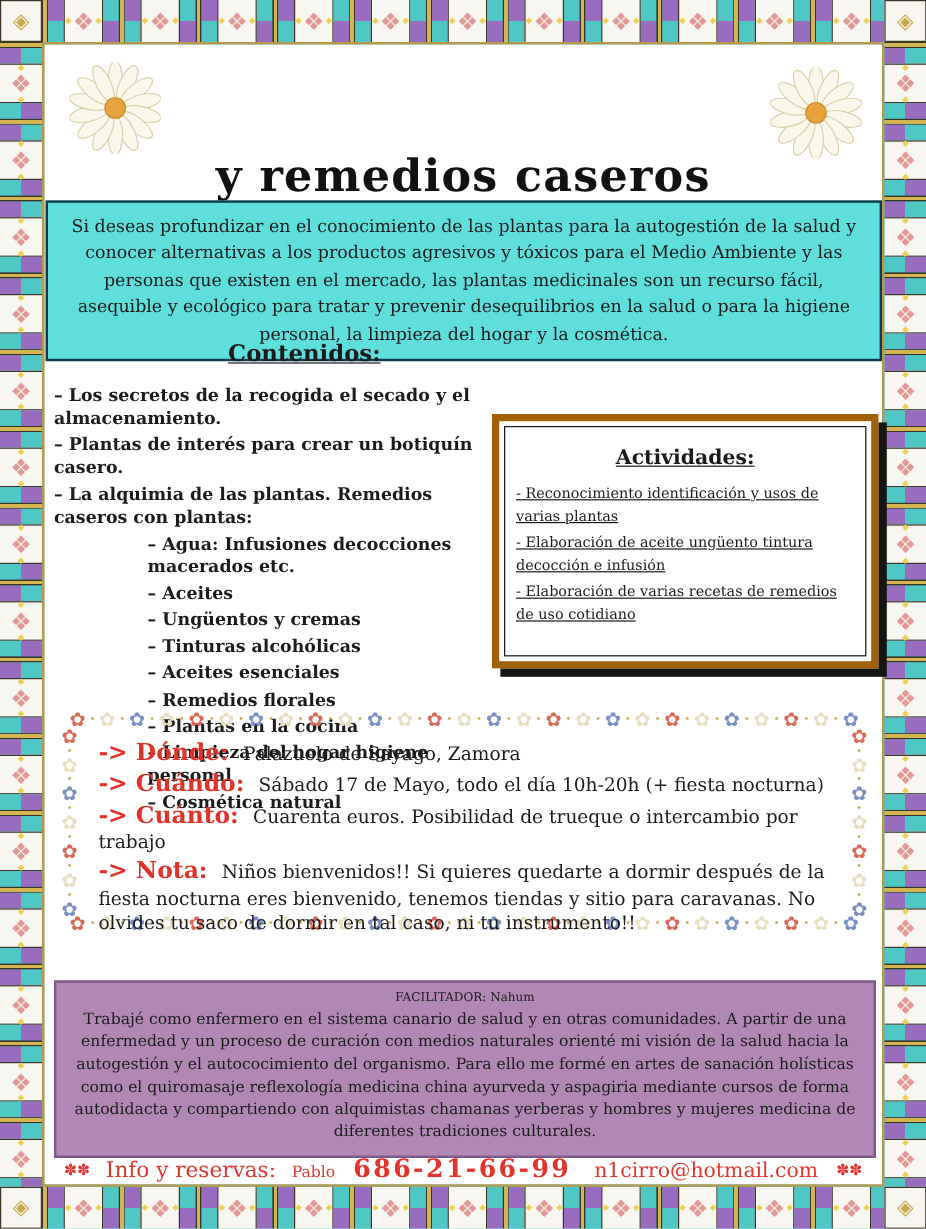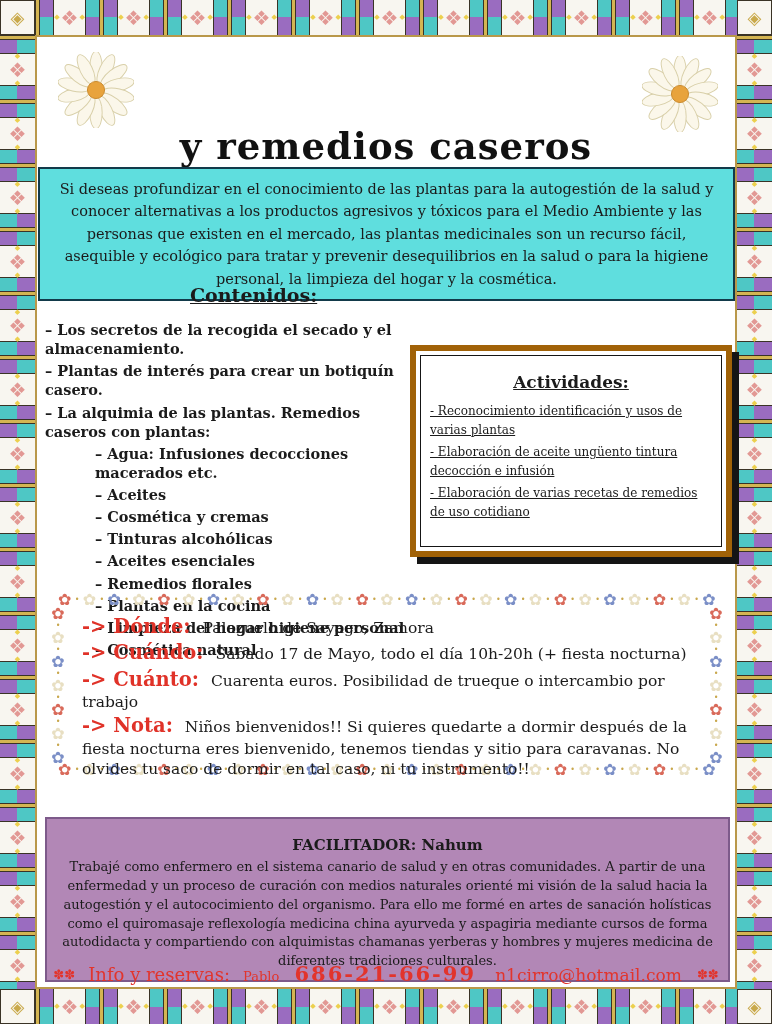--- a/index.html
+++ b/index.html
@@ -41,21 +41,21 @@
 
   
   .intro{position:absolute;left:38px;right:37px;top:167px;background:#5fdede;border:2px solid #123a4a;
          padding:9px 12px;box-sizing:border-box;text-align:center;font-size:14.5px;line-height:1.55;}
 
   
   .contenidos{position:absolute;left:45px;top:283px;width:368px;font-size:14.5px;line-height:1.32;}
   .cont-head{font-weight:bold;font-size:19px;text-decoration:underline;margin:0 0 12px 145px;width:fit-content;}
   .contenidos ul{list-style:none;margin:0;padding:0;}
   .contenidos li{margin:3px 0;font-weight:bold;}
-  .contenidos ul.sub{margin-left:50px;}
+  .contenidos ul.sub{margin-left:78px;}
 
   
   .activ{position:absolute;left:410px;top:345px;width:322px;background:#fff;border:6px solid #a16207;
          box-shadow:7px 7px 0 #151515;padding:4px;box-sizing:border-box;}
   .activ-inner{border:1px solid #151515;padding:12px 9px 20px;}
   .activ-head{text-align:center;font-weight:bold;font-size:17px;text-decoration:underline;margin:4px 0 10px;}
   .activ ul{list-style:none;margin:0;padding:0;font-size:12px;line-height:1.55;}
   .activ li{margin:4px 0;text-decoration:underline;}
 
   
@@ -67,21 +67,21 @@
   .fs-right{right:-4px;top:14px;bottom:14px;width:20px;flex-direction:column;}
   .fl{font-size:16px;line-height:1;font-family:"DejaVu Sans",sans-serif;}
   .fd{font-size:8px;color:#c9a84e;line-height:1;font-family:"DejaVu Sans",sans-serif;}
   .flower-content{position:absolute;left:30px;top:21px;right:22px;bottom:16px;}
   .detail-row{margin:1px 0;font-size:15.5px;line-height:1.3;}
   .detail-label{color:#e03228;font-weight:bold;font-size:19.5px;margin-right:7px;}
 
   
   .facil{position:absolute;left:45px;right:42px;top:817px;background:#b287b6;border:2px solid #7d5a8a;
          padding:5px 12px 9px;box-sizing:border-box;text-align:center;}
-  .facil-head{font-weight:bold;font-size:15px;margin:12px 0 4px;}
+  .facil-head{font-weight:normal;font-size:10px;margin:2px 0 4px;}
   .facil-body{font-size:13px;line-height:1.45;margin:0;}
 
   
   .contact{position:absolute;left:35px;right:35px;top:961px;text-align:center;color:#e2342c;white-space:nowrap;}
   .contact .stars{font-size:13px;font-family:"DejaVu Sans",sans-serif;vertical-align:2px;}
   .contact .clabel{font-size:18px;margin:0 8px;}
   .contact .cname{font-size:13px;margin-right:10px;}
   .contact .cphone{font-size:21px;font-weight:bold;letter-spacing:2px;margin-right:14px;}
   .contact .cemail{font-size:17px;margin-right:10px;}
 </style>
@@ -673,21 +673,21 @@
   <div class="contenidos">
     <h2 class="cont-head">Contenidos:</h2>
     <ul>
       <li>– Los secretos de la recogida  el secado y el almacenamiento.</li>
       <li>– Plantas de interés para crear un botiquín casero.</li>
       <li>– La alquimia de las plantas. Remedios caseros con plantas:</li>
     </ul>
     <ul class="sub">
       <li>– Agua: Infusiones  decocciones  macerados  etc.</li>
       <li>– Aceites</li>
-      <li>– Cosmética y cremas</li>
+      <li>– Ungüentos y cremas</li>
       <li>– Tinturas alcohólicas</li>
       <li>– Aceites esenciales</li>
       <li>– Remedios florales</li>
       <li>– Plantas en la cocina</li>
       <li>– Limpieza del hogar  higiene personal</li>
       <li>– Cosmética natural</li>
     </ul>
   </div>
 
   <div class="activ">

